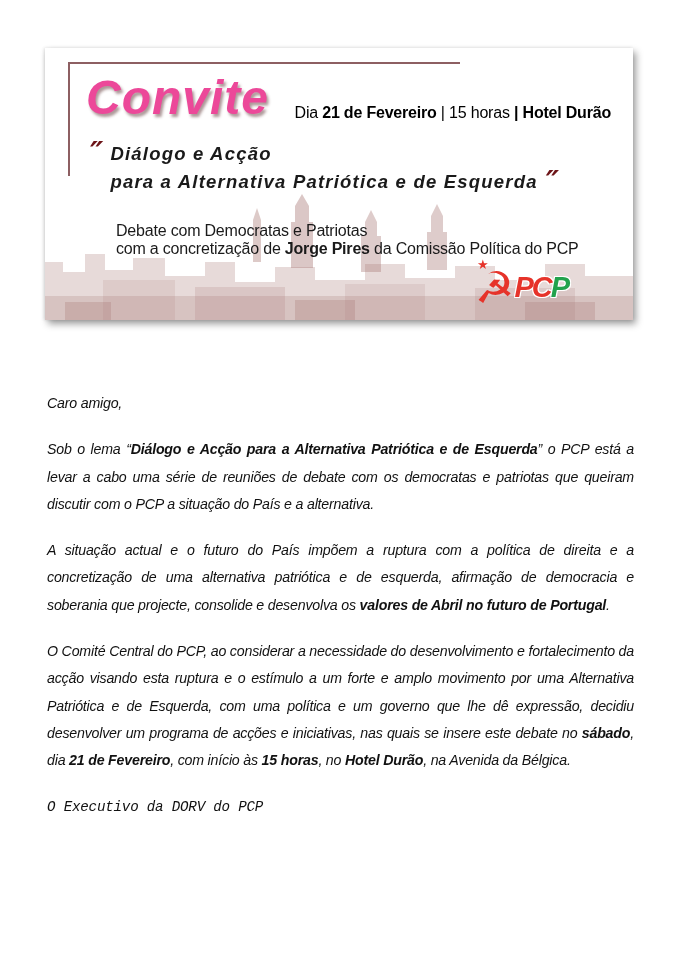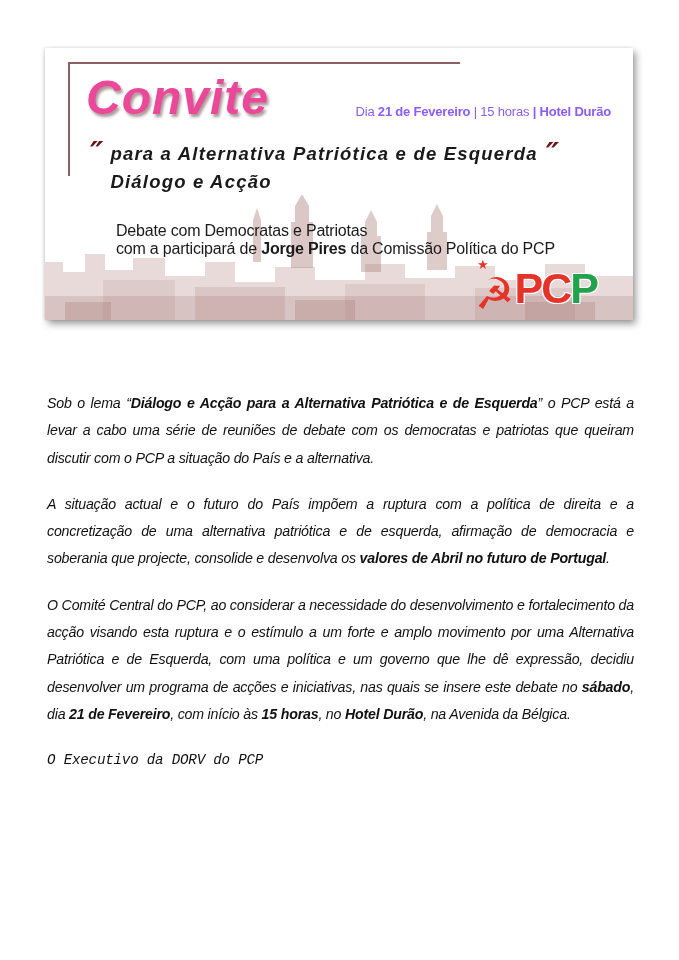--- a/index.html
+++ b/index.html
@@ -42,22 +42,22 @@
     font-size: 48px;
     font-weight: bold;
     font-style: italic;
     letter-spacing: 1px;
     color: #ec4899;
     text-shadow: 2px 3px 3px rgba(70,25,25,0.45);
   }
   .event-info {
     position: absolute;
     right: 22px; top: 56px;
-    font-size: 13px;
-    color: #8b5cf6;
+    font-size: 16px;
+    color: #000000;
     letter-spacing: -0.2px;
     white-space: nowrap;
   }
   .quote-block {
     position: absolute;
     left: 45px; top: 92px;
     display: flex;
     align-items: flex-start;
   }
   .qmark {
@@ -101,22 +101,23 @@
     color: #e6332a;
   }
   .pcp-logo .hs {
     font-family: "DejaVu Sans", sans-serif;
     font-size: 44px;
     line-height: 48px;
     color: #e6332a;
     vertical-align: -6px;
   }
   .pcp-letters {
-    font-size: 43px;
+    font-size: 29px;
     font-weight: bold;
+    font-style: italic;
     letter-spacing: -2px;
     text-shadow: -1px -1px 0 #fff, 1px -1px 0 #fff, -1px 1px 0 #fff, 1px 1px 0 #fff;
   }
   .pcp-letters .l-red { color: #e6332a; }
   .pcp-letters .l-green { color: #22a24c; }
 
   
   .letter {
     position: absolute;
     left: 47px; top: 390px;
@@ -160,37 +161,38 @@
 
     <div class="deco-frame"></div>
 
     <h1 class="invite-title">Convite</h1>
 
     <div class="event-info"><span>Dia </span><span class="b">21 de Fevereiro</span><span> | </span><span>15 horas </span><span class="b">| Hotel Durão</span></div>
 
     <div class="quote-block">
       <span class="qmark open">″</span>
       <div class="quote-lines">
+        <div>Diálogo e Acção</div>
         <div><span>para a Alternativa Patriótica e de Esquerda</span><span class="qmark close">″</span></div>
-        <div>Diálogo e Acção</div>
       </div>
     </div>
 
     <div class="subtitle">
       <div>Debate com Democratas e Patriotas</div>
-      <div><span>com a participará de </span><span class="b">Jorge Pires</span><span> da Comissão Política do PCP</span></div>
+      <div><span>com a concretização de </span><span class="b">Jorge Pires</span><span> da Comissão Política do PCP</span></div>
     </div>
 
     <div class="pcp-logo">
       <span class="star">★</span>
       <span class="hs">☭</span><span class="pcp-letters"><span class="l-red">PC</span><span class="l-green">P</span></span>
     </div>
 
   </div>
 
   <div class="letter">
+    <p>Caro amigo,</p>
     <p class="para"><span>Sob o lema “</span><span class="b">Diálogo e Acção para a Alternativa Patriótica e de Esquerda</span><span>” o PCP está a levar a cabo uma série de reuniões de debate com os democratas e patriotas que queiram discutir com o PCP a situação do País e a alternativa.</span></p>
     <p class="para"><span>A situação actual e o futuro do País impõem a ruptura com a política de direita e a concretização de uma alternativa patriótica e de esquerda, afirmação de democracia e soberania que projecte, consolide e desenvolva os </span><span class="b">valores de Abril no futuro de Portugal</span><span>.</span></p>
     <p class="para"><span>O Comité Central do PCP, ao considerar a necessidade do desenvolvimento e fortalecimento da acção visando esta ruptura e o estímulo a um forte e amplo movimento por uma Alternativa Patriótica e de Esquerda, com uma política e um governo que lhe dê expressão, decidiu desenvolver um programa de acções e iniciativas, nas quais se insere este debate no </span><span class="b">sábado</span><span>, dia </span><span class="b">21 de Fevereiro</span><span>, com início às </span><span class="b">15 horas</span><span>, no </span><span class="b">Hotel Durão</span><span>, na Avenida da Bélgica.</span></p>
     <p class="signoff">O Executivo da DORV do PCP</p>
   </div>
 
 </div>
 
 </body></html>

